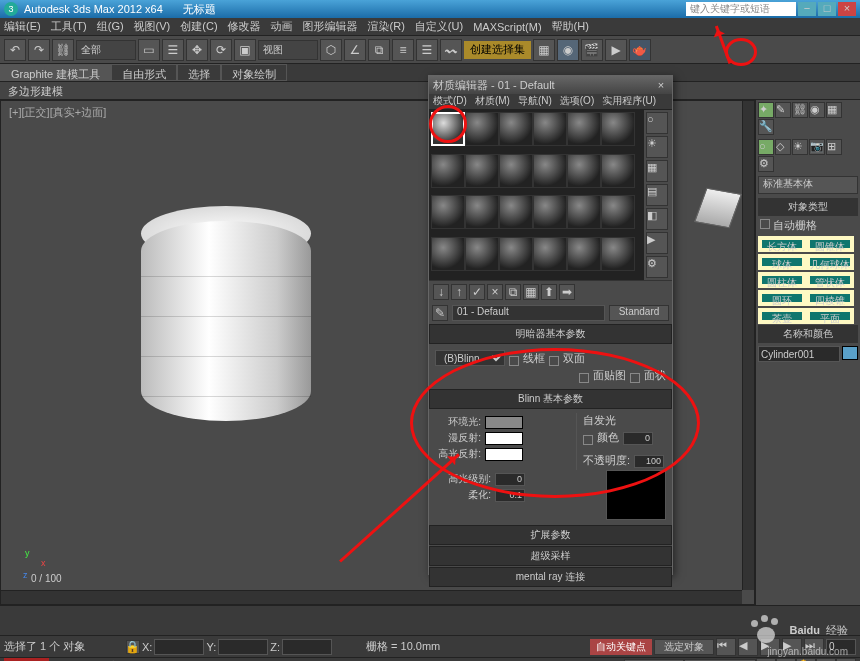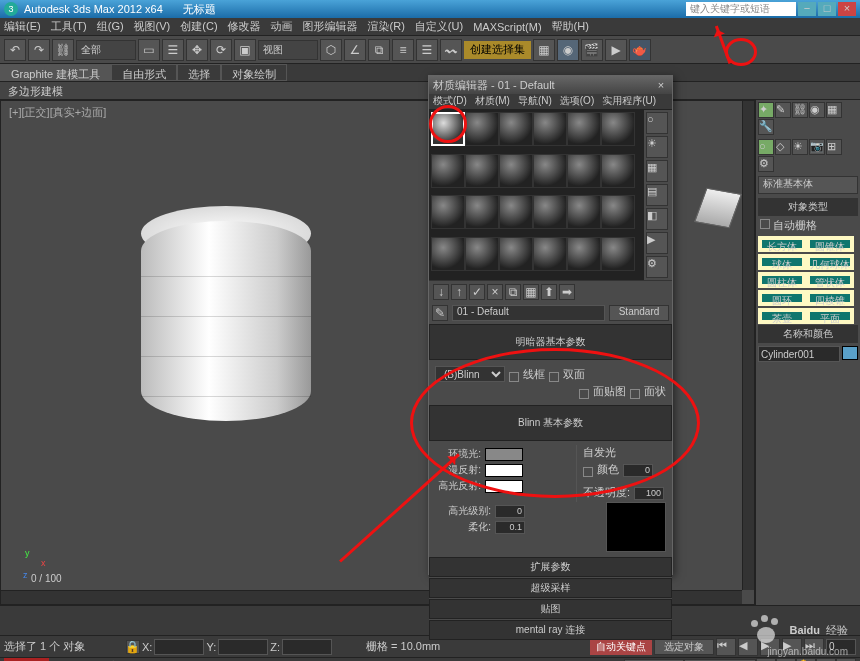--- a/index.html
+++ b/index.html
@@ -63,21 +63,21 @@
 .mat-slots { width:215px; display:flex; flex-wrap:wrap; background:#222; padding:2px; }
 .mat-slot { width:34px; height:34px; background:radial-gradient(circle at 35% 30%, #888, #222 70%); border:1px solid #333; margin:0; }
 .mat-slot.sel { border:2px solid #fff; background:radial-gradient(circle at 35% 30%, #ddd, #333 70%); }
 .mat-side { width:28px; background:#4a4a4a; display:flex; flex-direction:column; gap:2px; padding:2px; }
 .mat-side-btn { width:22px; height:22px; background:#555; border:1px solid #333; }
 .mat-tools { height:22px; background:#4a4a4a; border-top:1px solid #333; display:flex; align-items:center; gap:2px; padding:0 4px; }
 .mat-name-row { display:flex; align-items:center; padding:3px; gap:4px; }
 .mat-name { flex:1; height:16px; background:#333; border:1px solid #555; padding:0 4px; font-size:10px; }
 .mat-type-btn { width:60px; height:16px; background:#555; border:1px solid #333; font-size:10px; text-align:center; }
 .mat-rollout { background:#4a4a4a; }
-.mat-rollout-title { background:#333; text-align:center; font-size:10px; padding:10px; border:1px solid #222; }
+.mat-rollout-title { background:#333; text-align:center; font-size:10px; padding:2px; border:1px solid #222; }
 .mat-params { padding:4px 6px; font-size:10px; }
 .mat-row { display:flex; align-items:flex-end; margin:2px 0; gap:4px; }
 .mat-label { width:46px; text-align:right; font-size:10px; }
 .mat-swatch { width:38px; height:13px; background:#fff; border:1px solid #000; }
 .mat-swatch.grey { background:#888; }
 .mat-spin { width:30px; height:13px; background:#2a2a2a; border:1px solid #555; font-size:9px; text-align:right; padding:0 2px; display:inline-block; }
 .mat-chk { width:10px; height:10px; border:1px solid #888; display:inline-block; }
 .mat-preview { width:60px; height:50px; background:#000; border:1px solid #555; margin-left:auto; }
 .collapsed-bar { background:#333; text-align:center; font-size:10px; padding:2px; border:1px solid #222; margin-top:1px; }
 
@@ -344,21 +344,20 @@
           <div class="mat-row">
               <span class="mat-label" style="width:56px">柔化:</span>
               <span class="mat-spin">0.1</span>
             </div>
         </div>
         <div class="mat-preview"></div>
       </div>
     </div>
     <div class="collapsed-bar">扩展参数</div>
     <div class="collapsed-bar">超级采样</div>
-    <div class="collapsed-bar">贴图</div>
     <div class="collapsed-bar">mental ray 连接</div>
   </div>
 </div>
 
 <div class="timeline-area"></div>
 
 <div class="anim-controls">
   <span style="width:120px">选择了 1 个 对象</span>
   <div class="tool-btn" style="width:14px;height:14px">🔒</div>
   <span>X:</span>

